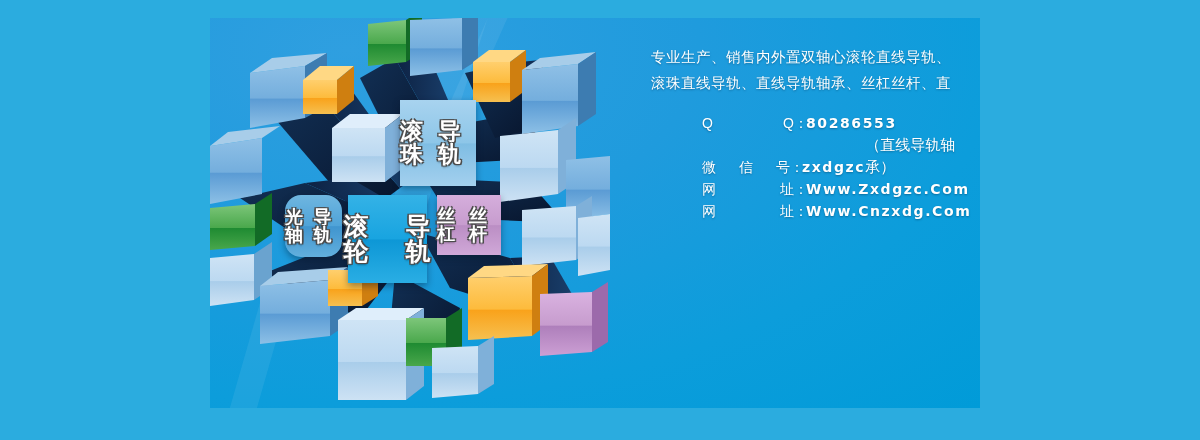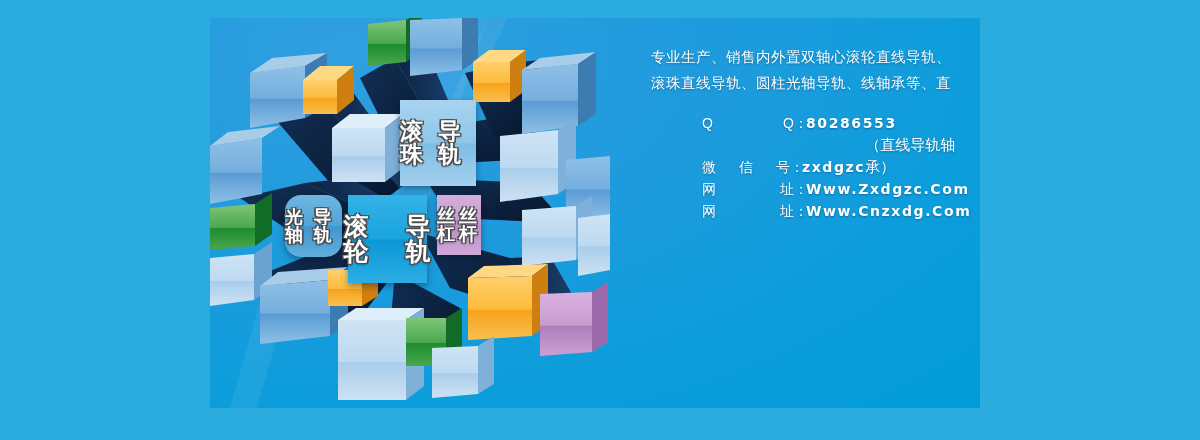--- a/index.html
+++ b/index.html
@@ -223,33 +223,33 @@
     <div class="lblcube" style="left:75px;top:177px;width:57px;height:62px;background:linear-gradient(180deg,#6fb6e0 0%,#4fa3d8 50%,#4095cf 51%,#62afdd 100%);font-size:18px;border-radius:16px;">
       <span>光轴</span>
       <span>导轨</span>
     </div>
 
     <div class="lblcube" style="left:138px;top:177px;width:79px;height:88px;background:linear-gradient(180deg,#34b2e6 0%,#18a4e0 50%,#0d97d6 51%,#2aaee4 100%);font-size:25px;gap:36px;">
       <span>滚轮</span>
       <span>导轨</span>
     </div>
 
-    <div class="lblcube" style="left:227px;top:177px;width:44px;height:60px;background:linear-gradient(180deg,#d5aedc 0%,#c79cce 50%,#bb8ec4 51%,#d0a8d8 100%);font-size:18px;">
+    <div class="lblcube" style="left:227px;top:177px;width:64px;height:60px;background:linear-gradient(180deg,#d5aedc 0%,#c79cce 50%,#bb8ec4 51%,#d0a8d8 100%);font-size:18px;">
       <span>丝杠</span>
       <span>丝杆</span>
     </div>
 
     <div id="rightcol">
 
       <div class="headline" style="margin-top:26px;">
       </div>
 
       <div class="desc" style="margin-top:16px;padding-right:29px;">
         <div>专业生产、销售内外置双轴心滚轮直线导轨、</div>
-        <div>滚珠直线导轨、圆柱光轴导轨、线轴承等、直</div>
+        <div>滚珠直线导轨、直线导轨轴承、丝杠丝杆、直</div>
       </div>
 
       <div class="contact" style="padding-left:142px;">
 
         <div class="crow">
           <span class="clabel">Q Q</span>
           <span class="ccolon">：</span>
           <span class="cval">80286553</span>
         </div>
 

